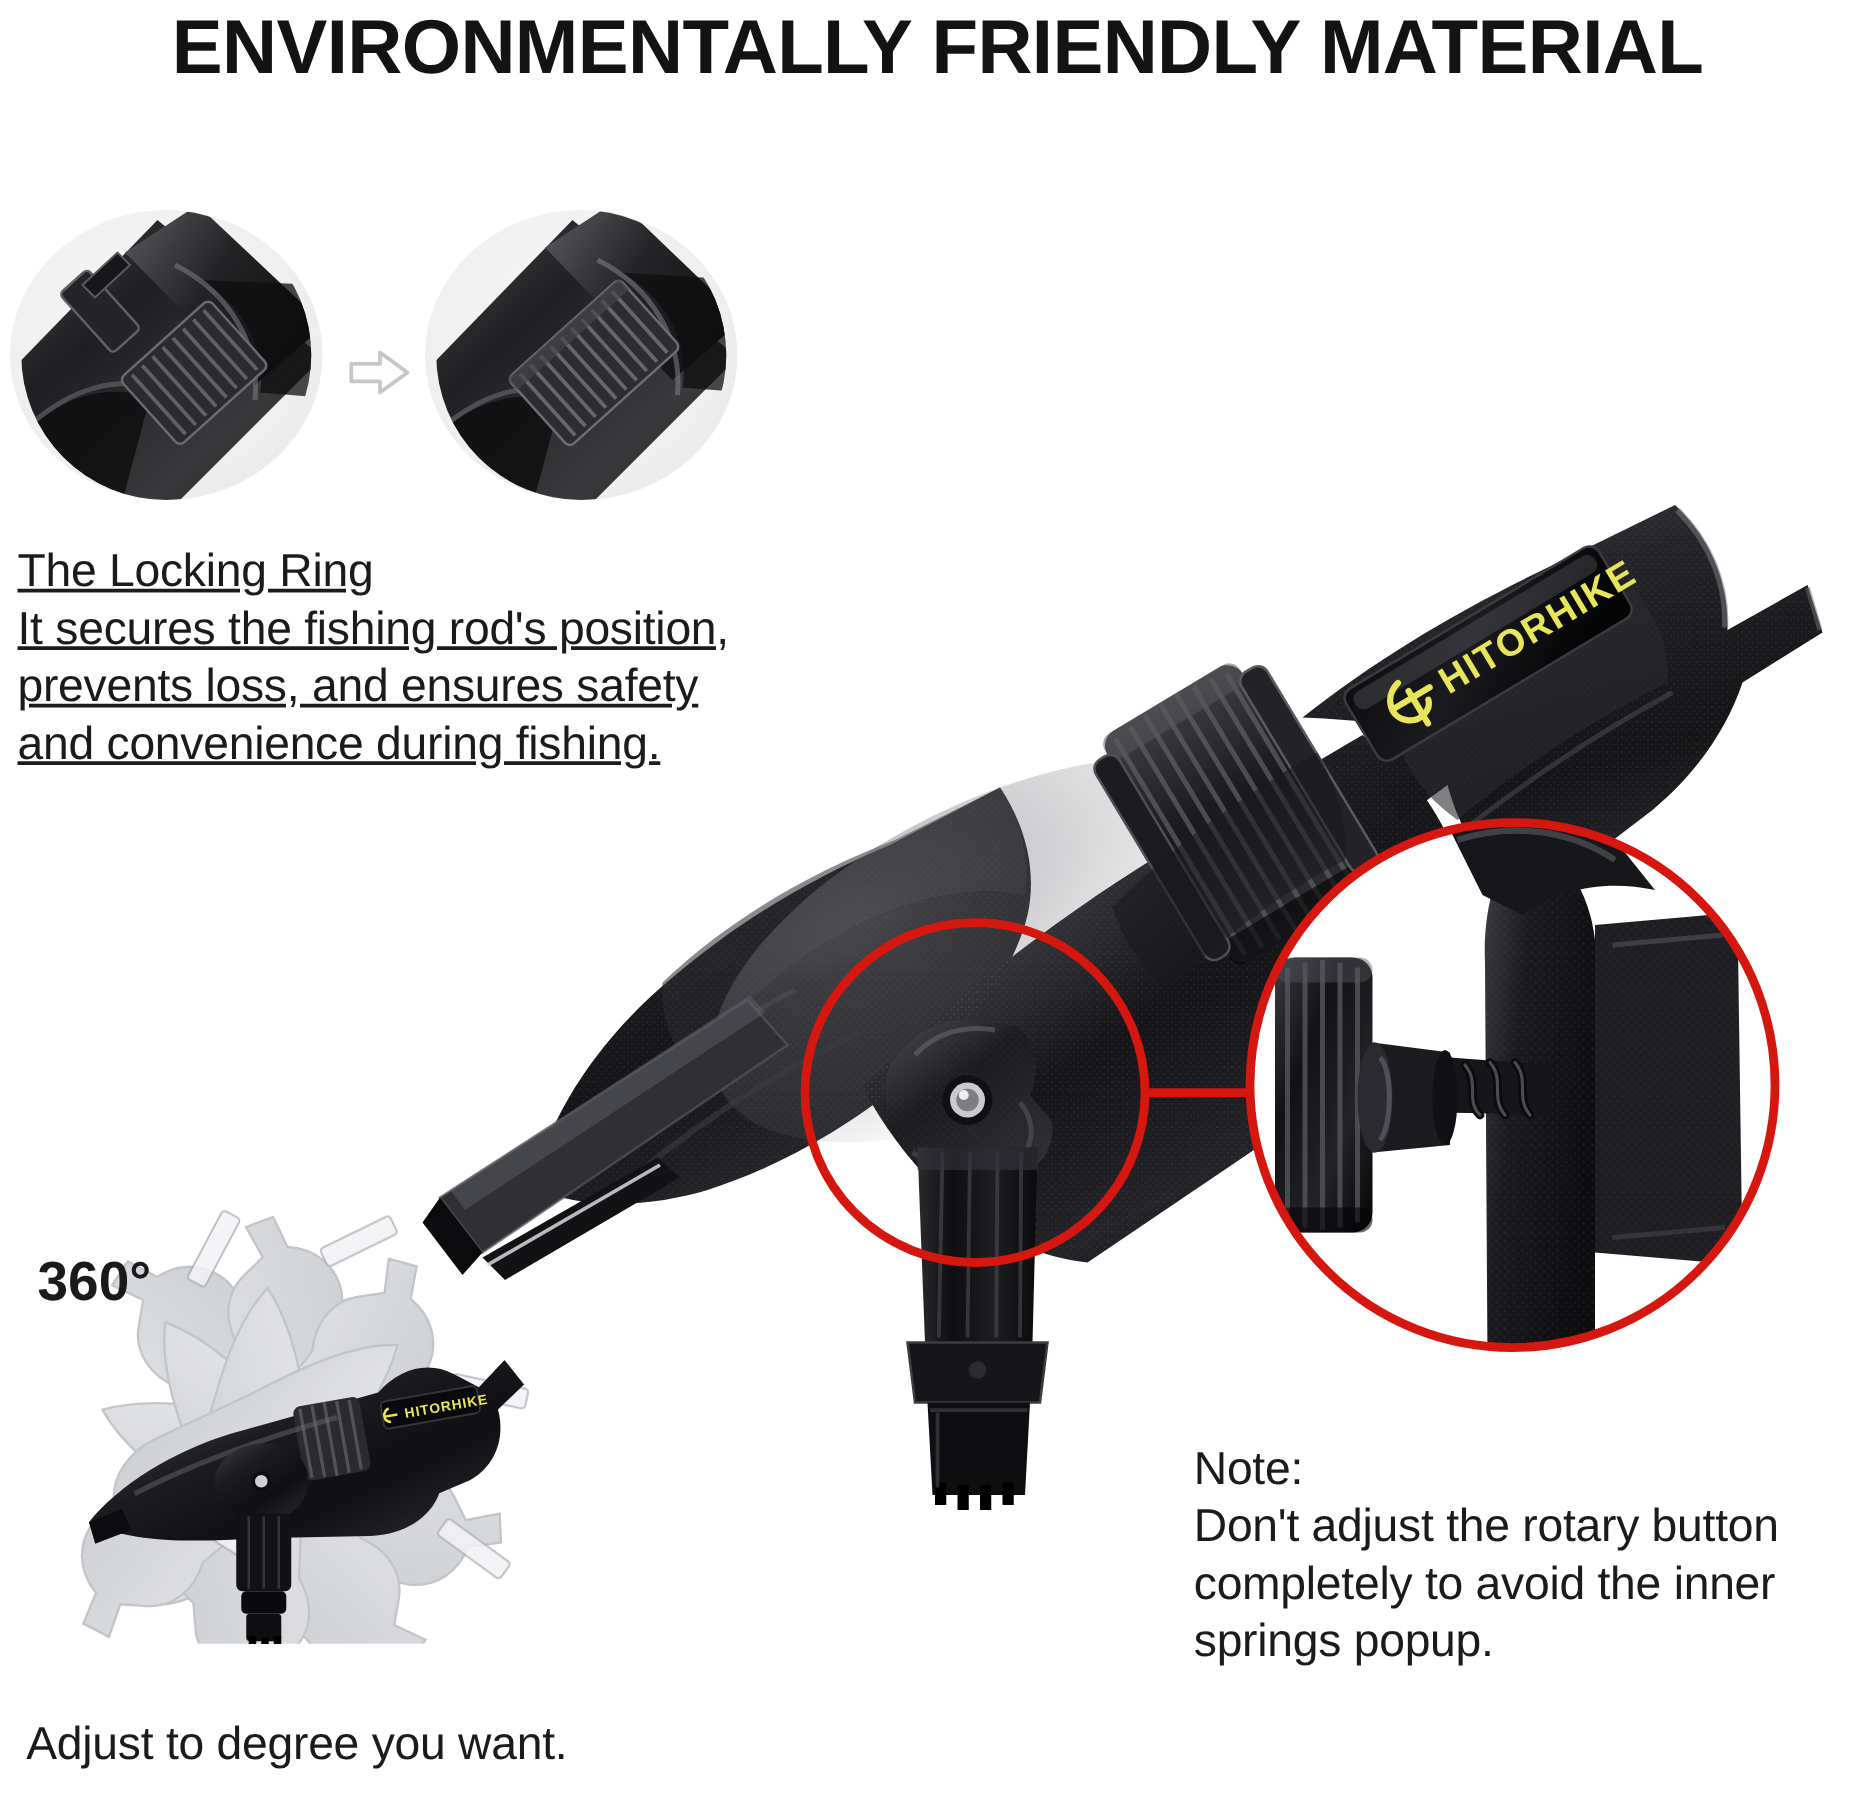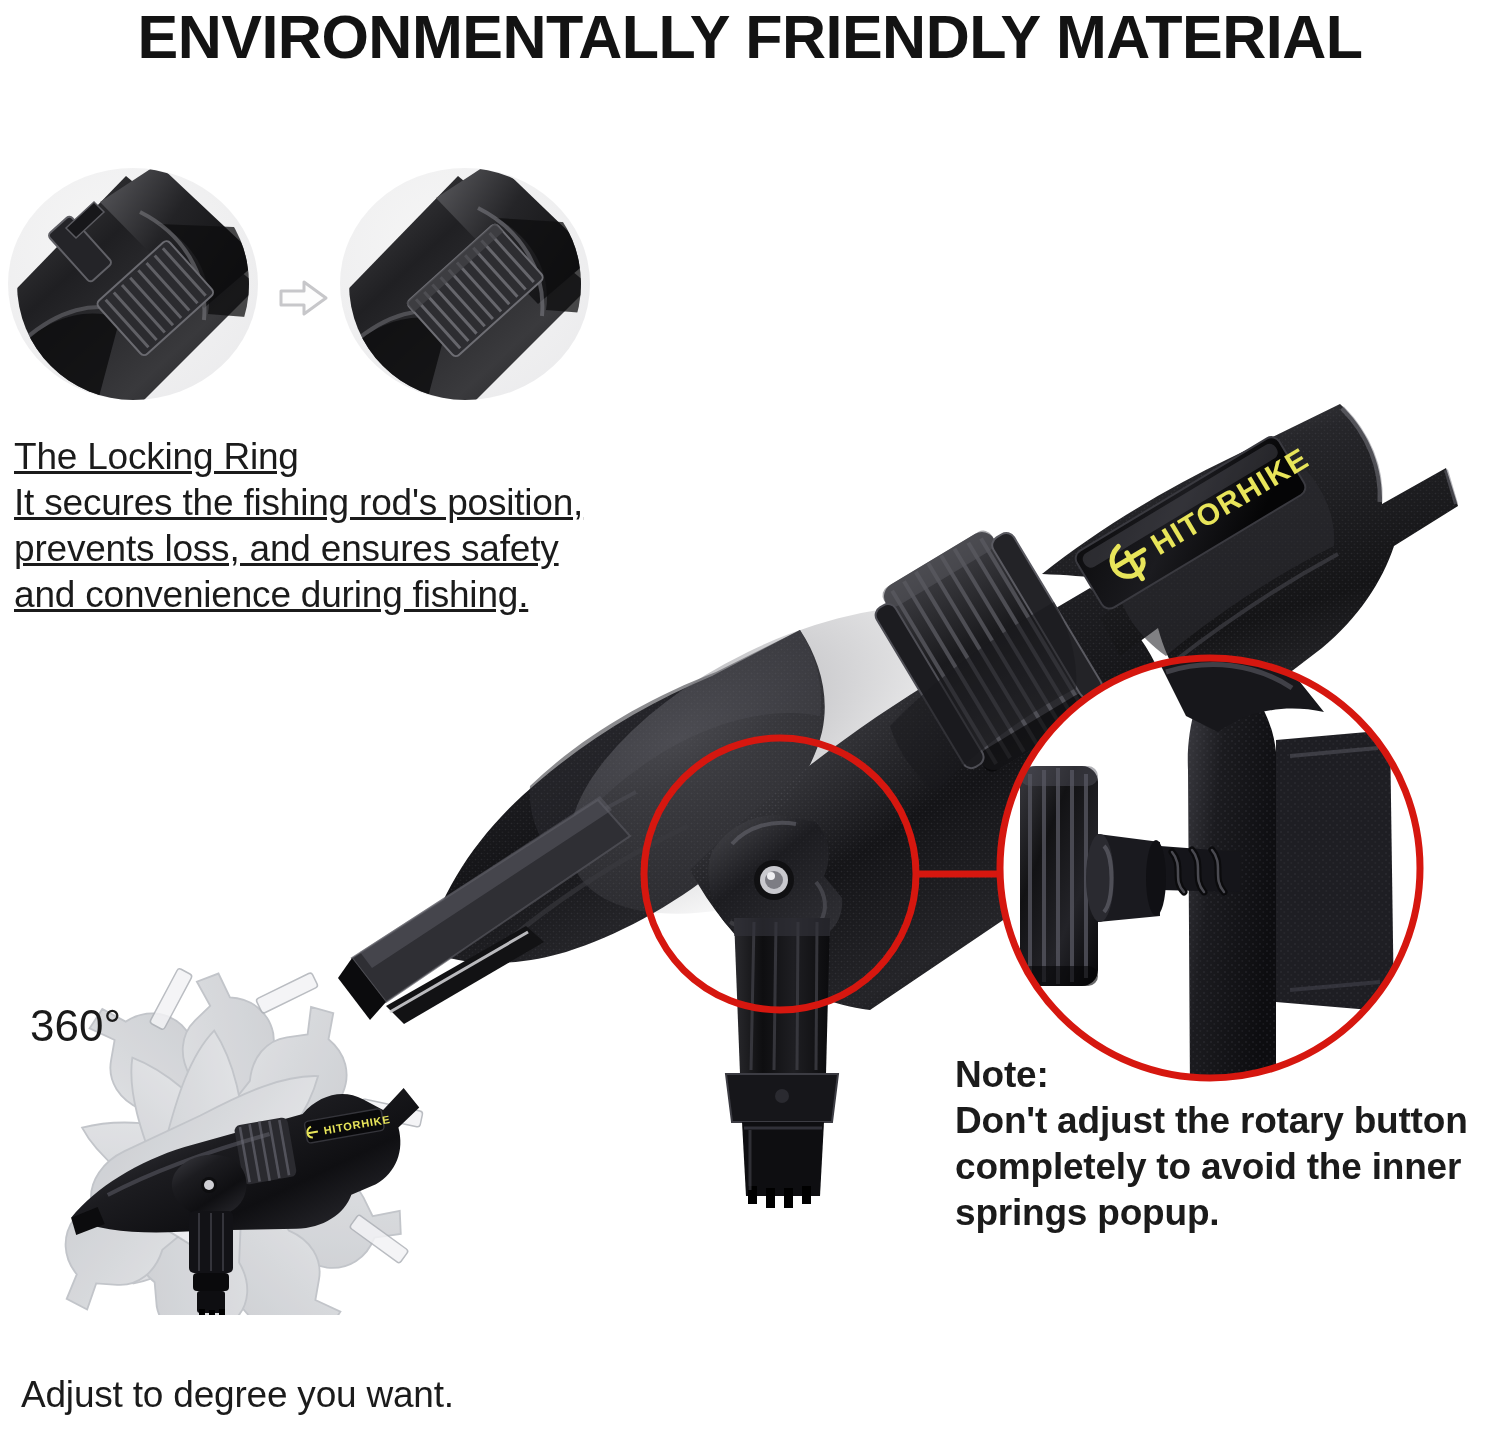--- a/index.html
+++ b/index.html
@@ -18,24 +18,24 @@
   }
   #headline .l2{display:block;}
 
   
   .copy{
     font-size:37px;line-height:46px;font-weight:400;color:#1b1b1b;
     letter-spacing:-0.2px;white-space:pre-line;
   }
 
   #lock-text{left:14px;top:434px;width:680px;text-decoration:underline;}
-  #note-text{left:955px;top:1052px;width:545px;font-weight:bold;}
+  #note-text{left:955px;top:1152px;width:545px;}
   #adjust-text{left:21px;top:1372px;width:620px;}
   #deg-label{
-    left:30px;top:1000px;font-size:44px;line-height:52px;font-weight:400;color:#1a1a1a;
+    left:30px;top:1000px;font-size:44px;line-height:52px;font-weight:700;color:#1a1a1a;
   }
 
   
   .inset{width:250px;height:232px;}
   #inset-a{left:8px;top:168px;}
   #inset-b{left:340px;top:168px;}
   .inset-bg{
     position:absolute;inset:0;border-radius:50%;
     background:radial-gradient(circle at 42% 34%,#f6f6f6 0%,#efeff0 58%,#e9e9eb 100%);
   }

